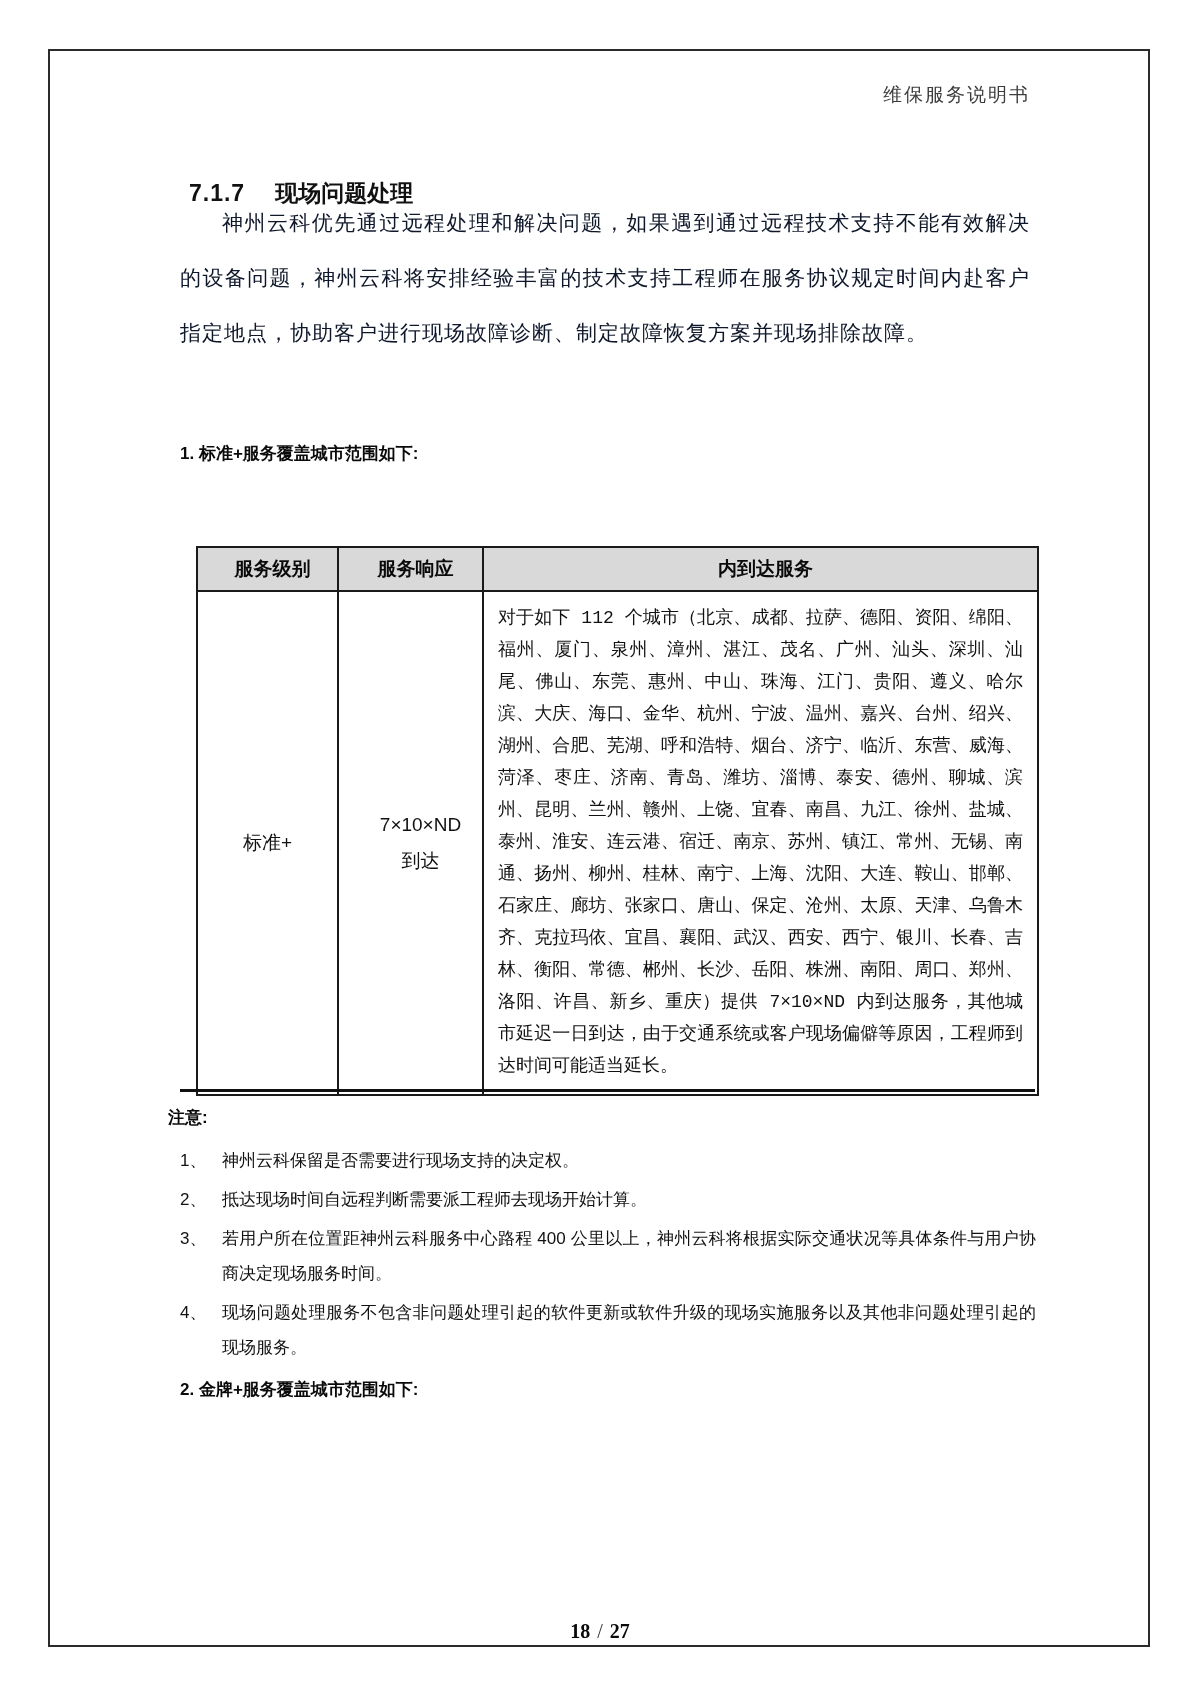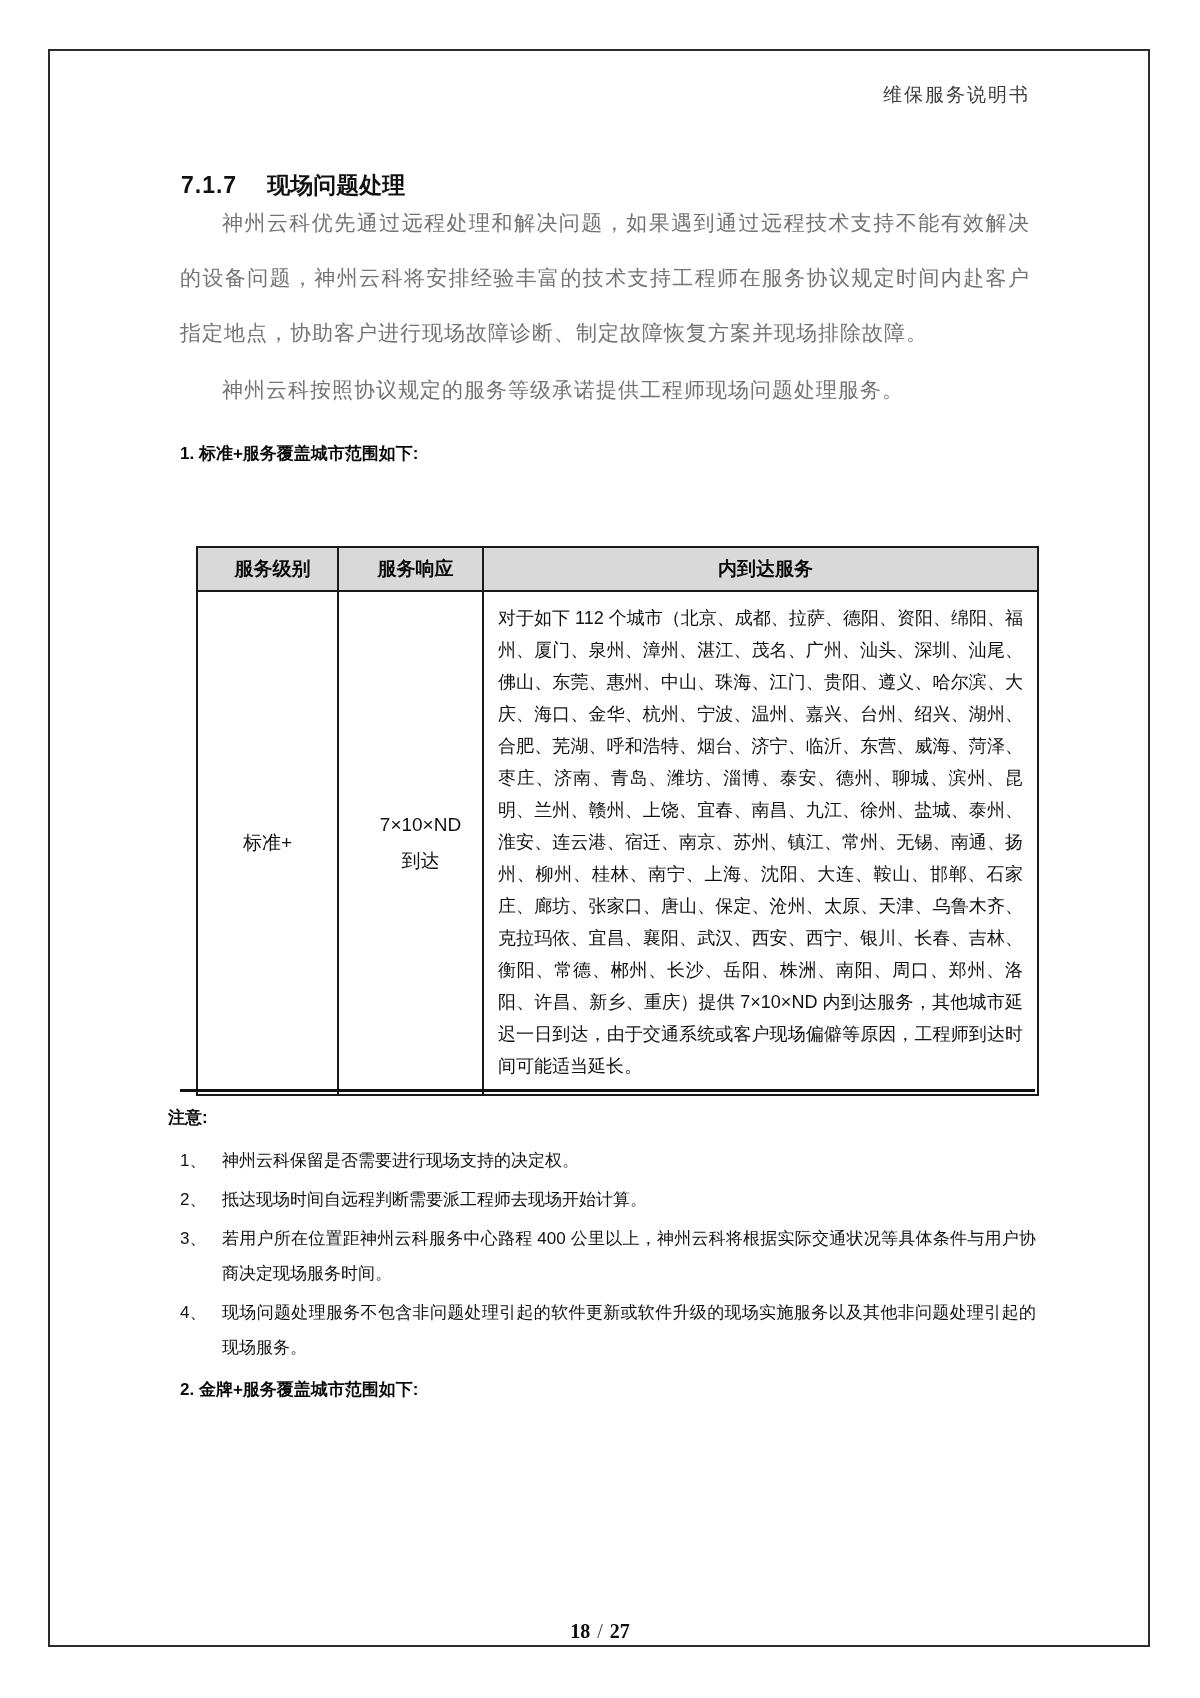--- a/index.html
+++ b/index.html
@@ -33,42 +33,42 @@
     text-align: right;
     font-family: "Liberation Serif", serif;
     font-size: 19px;
     color: #3c3c3c;
     letter-spacing: 2px;
   }
   .section-heading {
     position: absolute;
     left: 181px;
     top: 170px;
-    margin: 0;
+    margin: 8px;
     font-size: 23px;
     font-weight: bold;
     color: #111111;
   }
   .section-heading .sec-num {
     display: inline-block;
     margin-right: 30px;
     letter-spacing: 1px;
   }
   .body-para {
     position: absolute;
     left: 180px;
     width: 850px;
     margin: 0;
     font-size: 21px;
     line-height: 55px;
     text-align: justify;
     text-justify: inter-ideograph;
     text-indent: 2em;
     letter-spacing: 1px;
-    color: #737373;
+    color: #0f172a;
   }
   .para-1 { top: 195px; }
   .para-2 { top: 362px; }
   .subheading {
     position: absolute;
     left: 180px;
     width: 850px;
     margin: 0;
     font-size: 17px;
     font-weight: bold;
@@ -109,20 +109,21 @@
   }
   .cell-response-line { line-height: 36px; padding-left: 20px; }
   .cell-cities {
     padding: 10px 14px 12px 14px;
     font-size: 18px;
     line-height: 32px;
     text-align: justify;
     text-justify: inter-ideograph;
     vertical-align: top;
     color: #111111;
+    font-family: Liberation Mono, monospace;
   }
   .thick-rule {
     position: absolute;
     left: 180px;
     top: 1089px;
     width: 855px;
     height: 3px;
     background: #111111;
     border: none;
     margin: 0;
@@ -180,21 +181,20 @@
   <div class="page-frame"></div>
 
   <div class="running-header">维保服务说明书</div>
 
   <h2 class="section-heading">
     <span class="sec-num">7.1.7</span><span>现场问题处理</span>
   </h2>
 
   <p class="body-para para-1">神州云科优先通过远程处理和解决问题，如果遇到通过远程技术支持不能有效解决的设备问题，神州云科将安排经验丰富的技术支持工程师在服务协议规定时间内赴客户指定地点，协助客户进行现场故障诊断、制定故障恢复方案并现场排除故障。</p>
 
-  <p class="body-para para-2">神州云科按照协议规定的服务等级承诺提供工程师现场问题处理服务。</p>
 
   <h3 class="subheading subheading-1">1. 标准+服务覆盖城市范围如下:</h3>
 
   <table class="coverage-table">
     <colgroup>
       <col class="col-level">
       <col class="col-response">
       <col class="col-cities">
     </colgroup>
     <thead>

